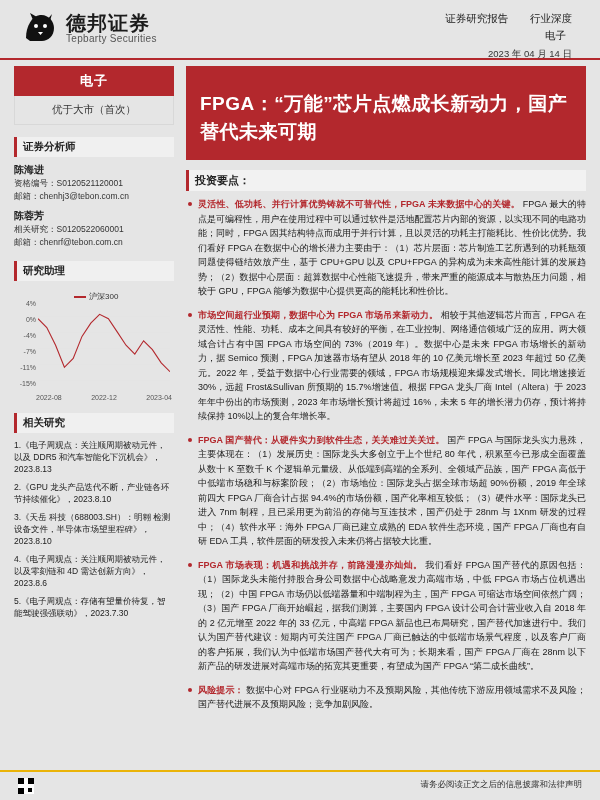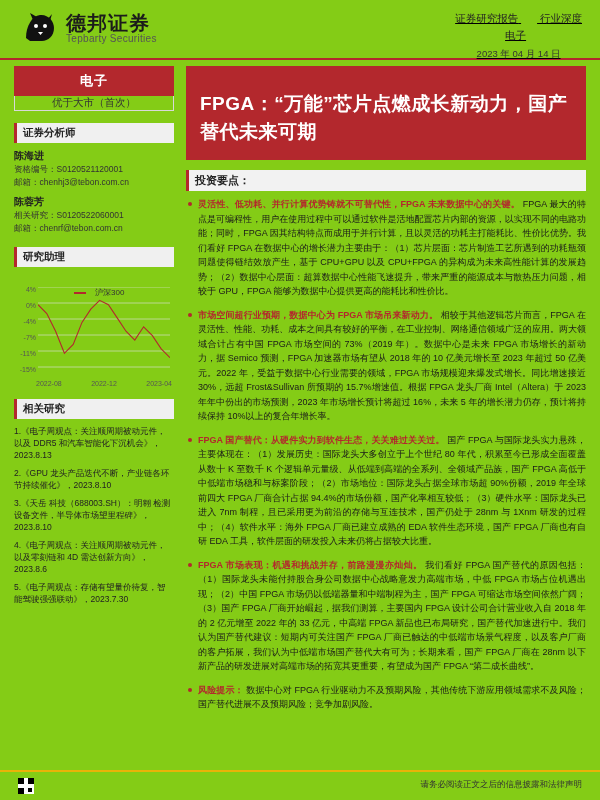--- a/index.html
+++ b/index.html
@@ -6,21 +6,21 @@
   html, body {
     margin: 0; padding: 0;
     width: 600px; height: 800px;
     background: #ffffff;
     font-family: "Liberation Sans", sans-serif;
   }
   .page {
     position: relative;
     width: 600px; height: 800px;
     overflow: hidden;
-    background: #84cc16;
+    background: #e5e5e5;
   }
 
   
   .header {
     position: absolute; left: 0; top: 0;
     width: 600px; height: 60px;
     border-bottom: 2px solid #b3282d;
     padding: 6px 14px 0 14px;
   }
   .logo-wrap {
@@ -35,23 +35,22 @@
     font-size: 20px; font-weight: bold; color: #1b1b1b;
     letter-spacing: 1px;
     line-height: 22px;
   }
   .logo-en {
     font-size: 10px; color: #555; letter-spacing: 0.3px;
     line-height: 10px;
     text-align: right;
   }
   .hdr-right {
-    position: absolute; right: 18px; top: 12px;
-    text-align: center;
-    text-decoration: underline;
+    position: absolute; right: 28px; top: 12px;
+    text-align: right;
   }
   .hdr-line1 {
     font-size: 10.5px; color: #222;
   }
   .hdr-line1 .sep { display:inline-block; width: 16px; }
   .hdr-line2 {
     font-size: 10.5px; color: #222; margin-top: 3px;
   }
   .hdr-date {
     font-size: 9.5px; color: #333; margin-top: 5px;
@@ -63,21 +62,21 @@
     width: 160px;
   }
   .redbar {
     background: #b3282d; color: #fff;
     text-align: center; font-size: 13px; font-weight: bold;
     padding: 6px 0; letter-spacing: 1px;
   }
   .rating-box {
     border: 1px solid #d8d8d8; border-top: none;
     text-align: center; font-size: 10.5px; color: #333;
-    padding: 0 0;
+    padding: 7px 0;
   }
   .sec-head {
     background: #f0f0f0;
     border-left: 3px solid #b3282d;
     font-size: 10.5px; color: #222; font-weight: bold;
     padding: 3px 6px;
     margin-top: 12px;
   }
   .an-name {
     font-size: 10px; color: #222; font-weight: bold;
@@ -86,23 +85,23 @@
   .an-line {
     font-size: 8.5px; color: #333; line-height: 13px;
     word-break: break-all;
   }
   .chart-box {
     margin-top: 8px;
     width: 158px; height: 112px;
     position: relative;
   }
   .chart-legend {
-    position: absolute; top: 12px; left: 60px;
+    position: absolute; top: 2px; left: 60px;
     font-size: 8px; color: #333;
-    display: flex; align-items: center; gap: 9px;
+    display: flex; align-items: center; gap: 3px;
   }
   .legend-swatch {
     display:inline-block; width: 12px; height: 2px; background: #b3282d;
   }
   .chart-ylabels {
     position: absolute; left: 0; top: 10px;
     font-size: 7px; color: #555;
     width: 22px;
   }
   .chart-ylabels div { height: 16px; line-height: 10px; text-align: right; }

